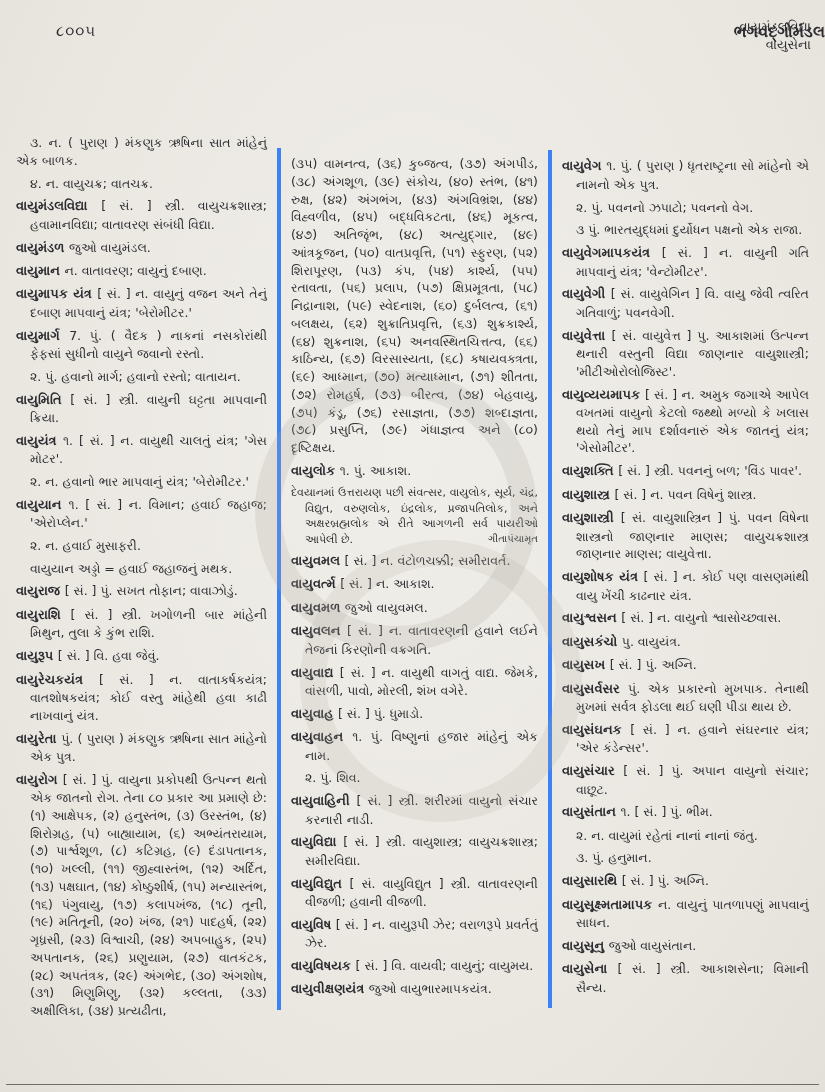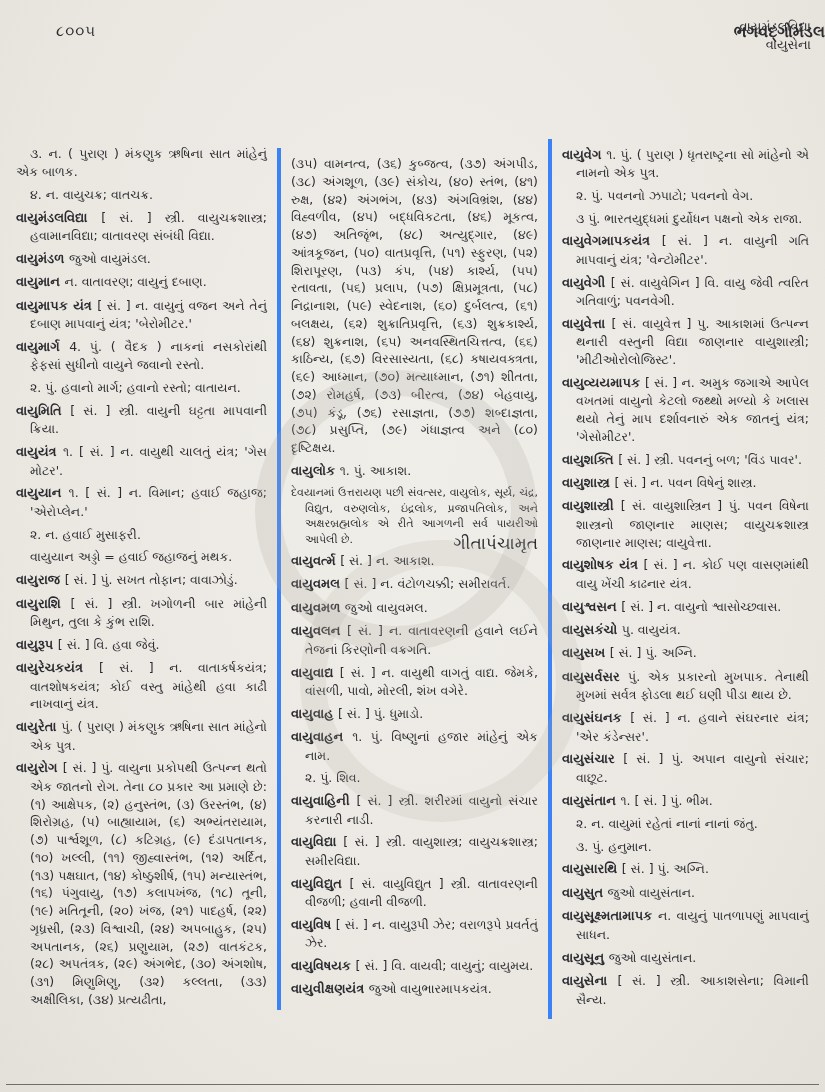--- a/index.html
+++ b/index.html
@@ -30,21 +30,21 @@
   .col + .col{border-left:4px solid #3b82f6;}
 
   .entry{
     margin:5px 0;font-size:12.5px;line-height:1.42;text-align:justify;
     padding-left:14px;text-indent:-14px; 
   }
   .entry.sub{padding-left:0;text-indent:14px;}   
   .entry.cont{padding-left:0;text-indent:0;}     
   .entry .head{font-weight:bold;font-size:13px;}
   .entry.small{font-size:11px;line-height:1.4;}
-  .entry .source{float:right;font-size:17px;margin-left:8px;}
+  .entry .source{float:right;font-size:10px;margin-left:8px;}
 </style>
 </head>
 <body>
 
 <div class="page">
   <div class="watermark wm1"></div>
   <div class="watermark wm2"></div>
 
   <div class="header">
     <div class="page-number">૮૦૦૫</div>
@@ -56,40 +56,41 @@
   </div>
 
   <div class="columns">
     <div class="col">
         <div class="entry sub"><span class="body">૩. ન. ( પુરાણ ) મંકણુક ઋષિના સાત માંહેનું એક બાળક.</span></div>
         <div class="entry sub"><span class="body">૪. ન. વાયુચક્ર; વાતચક્ર.</span></div>
         <div class="entry"><span class="head">વાયુમંડલવિદ્યા </span><span class="body">[ સં. ] સ્ત્રી. વાયુચક્રશાસ્ત્ર; હવામાનવિદ્યા; વાતાવરણ સંબંધી વિદ્યા.</span></div>
         <div class="entry"><span class="head">વાયુમંડળ </span><span class="body">જુઓ વાયુમંડલ.</span></div>
         <div class="entry"><span class="head">વાયુમાન </span><span class="body">ન. વાતાવરણ; વાયુનું દબાણ.</span></div>
         <div class="entry"><span class="head">વાયુમાપક યંત્ર </span><span class="body">[ સં. ] ન. વાયુનું વજન અને તેનું દબાણ માપવાનું યંત્ર; 'બેરોમીટર.'</span></div>
-        <div class="entry"><span class="head">વાયુમાર્ગ </span><span class="body">4. પું. ( વૈદક ) નાકનાં નસકોરાંથી ફેફસાં સુધીનો વાયુને જવાનો રસ્તો.</span></div>
+        <div class="entry"><span class="head">વાયુમાર્ગ </span><span class="body">7. પું. ( વૈદક ) નાકનાં નસકોરાંથી ફેફસાં સુધીનો વાયુને જવાનો રસ્તો.</span></div>
         <div class="entry sub"><span class="body">૨. પું. હવાનો માર્ગ; હવાનો રસ્તો; વાતાયન.</span></div>
         <div class="entry"><span class="head">વાયુમિતિ </span><span class="body">[ સં. ] સ્ત્રી. વાયુની ઘટ્ટતા માપવાની ક્રિયા.</span></div>
         <div class="entry"><span class="head">વાયુયંત્ર </span><span class="body">૧. [ સં. ] ન. વાયુથી ચાલતું યંત્ર; 'ગેસ મોટર'.</span></div>
+        <div class="entry sub"><span class="body">૨. ન. હવાનો ભાર માપવાનું યંત્ર; 'બેરોમીટર.'</span></div>
         <div class="entry"><span class="head">વાયુયાન </span><span class="body">૧. [ સં. ] ન. વિમાન; હવાઈ જહાજ; 'એરોપ્લેન.'</span></div>
         <div class="entry sub"><span class="body">૨. ન. હવાઈ મુસાફરી.</span></div>
         <div class="entry sub"><span class="body">વાયુયાન અડ્ડો = હવાઈ જહાજનું મથક.</span></div>
         <div class="entry"><span class="head">વાયુરાજ </span><span class="body">[ સં. ] પું. સખત તોફાન; વાવાઝોડું.</span></div>
         <div class="entry"><span class="head">વાયુરાશિ </span><span class="body">[ સં. ] સ્ત્રી. ખગોળની બાર માંહેની મિથુન, તુલા કે કુંભ રાશિ.</span></div>
         <div class="entry"><span class="head">વાયુરૂપ </span><span class="body">[ સં. ] વિ. હવા જેવું.</span></div>
         <div class="entry"><span class="head">વાયુરેચકયંત્ર </span><span class="body">[ સં. ] ન. વાતાકર્ષકયંત્ર; વાતશોષકયંત્ર; કોઈ વસ્તુ માંહેથી હવા કાઢી નાખવાનું યંત્ર.</span></div>
         <div class="entry"><span class="head">વાયુરેતા </span><span class="body">પું. ( પુરાણ ) મંકણુક ઋષિના સાત માંહેનો એક પુત્ર.</span></div>
         <div class="entry"><span class="head">વાયુરોગ </span><span class="body">[ સં. ] પું. વાયુના પ્રકોપથી ઉત્પન્ન થતો એક જાતનો રોગ. તેના ૮૦ પ્રકાર આ પ્રમાણે છે: (૧) આક્ષેપક, (૨) હનુસ્તંભ, (૩) ઉરસ્તંભ, (૪) શિરોગ્રહ, (૫) બાહ્યાયામ, (૬) અભ્યંતરાયામ, (૭) પાર્શ્વશૂળ, (૮) કટિગ્રહ, (૯) દંડાપતાનક, (૧૦) ખલ્લી, (૧૧) જીહ્વાસ્તંભ, (૧૨) અર્દિત, (૧૩) પક્ષઘાત, (૧૪) કોષ્ઠુશીર્ષ, (૧૫) મન્યાસ્તંભ, (૧૬) પંગુવાયુ, (૧૭) કલાપખંજ, (૧૮) તૂની, (૧૯) મતિતૂની, (૨૦) ખંજ, (૨૧) પાદહર્ષ, (૨૨) ગૃધ્રસી, (૨૩) વિશ્વાચી, (૨૪) અપબાહુક, (૨૫) અપતાનક, (૨૬) પ્રણુયામ, (૨૭) વાતકંટક, (૨૮) અપતંત્રક, (૨૯) અંગભેદ, (૩૦) અંગશોષ, (૩૧) મિણુમિણુ, (૩૨) કલ્લતા, (૩૩) અક્ષીલિકા, (૩૪) પ્રત્યઢીતા,</span></div>
       </div>
     <div class="col">
         <div class="entry cont"><span class="body">(૩૫) વામનત્વ, (૩૬) કુબ્જત્વ, (૩૭) અંગપીડ, (૩૮) અંગશૂળ, (૩૯) સંકોચ, (૪૦) સ્તંભ, (૪૧) રુક્ષ, (૪૨) અંગભંગ, (૪૩) અંગવિભ્રંશ, (૪૪) વિહ્વળીવ, (૪૫) બદ્ધવિકટતા, (૪૬) મૂકત્વ, (૪૭) અતિજૃંભ, (૪૮) અત્યુદ્ગાર, (૪૯) આંત્રકૂજન, (૫૦) વાતપ્રવૃત્તિ, (૫૧) સ્ફુરણ, (૫૨) શિરાપૂરણ, (૫૩) કંપ, (૫૪) કાર્શ્ય, (૫૫) રતાવતા, (૫૬) પ્રલાપ, (૫૭) ક્ષિપ્રમૂત્રતા, (૫૮) નિદ્રાનાશ, (૫૯) સ્વેદનાશ, (૬૦) દુર્બલત્વ, (૬૧) બલક્ષય, (૬૨) શુક્રાતિપ્રવૃત્તિ, (૬૩) શુક્રકાર્શ્ય, (૬૪) શુક્રનાશ, (૬૫) અનવસ્થિતચિત્તત્વ, (૬૬) કાઠિન્ય, (૬૭) વિરસાસ્યતા, (૬૮) કષાયવક્ત્રતા, (૬૯) આધ્માન, (૭૦) મત્યાધ્માન, (૭૧) શીતતા, (૭૨) રોમહર્ષ, (૭૩) બીરત્વ, (૭૪) બેહવાયુ, (૭૫) કંડૂ, (૭૬) રસાજ્ઞતા, (૭૭) શબ્દાજ્ઞતા, (૭૮) પ્રસુપ્તિ, (૭૯) ગંધાજ્ઞત્વ અને (૮૦) દૃષ્ટિક્ષય.</span></div>
         <div class="entry"><span class="head">વાયુલોક </span><span class="body">૧. પું. આકાશ.</span></div>
         <div class="entry small"><span class="body">દેવયાનમાં ઉત્તરાયણ પછી સંવત્સર, વાયુલોક, સૂર્ય, ચંદ્ર, વિદ્યુત, વરુણલોક, ઇંદ્રલોક, પ્રજાપતિલોક, અને અક્ષરબ્રહ્મલોક એ રીતે આગળની સર્વ પાયરીઓ આપેલી છે.</span><span class="source">ગીતાપંચામૃત</span></div>
+        <div class="entry"><span class="head">વાયુવમલ </span><span class="body">[ સં. ] ન. વંટોળચક્કી; સમીરાવર્ત.</span></div>
         <div class="entry"><span class="head">વાયુવર્ત્મ </span><span class="body">[ સં. ] ન. આકાશ.</span></div>
-        <div class="entry"><span class="head">વાયુવમલ </span><span class="body">[ સં. ] ન. વંટોળચક્કી; સમીરાવર્ત.</span></div>
         <div class="entry"><span class="head">વાયુવમળ </span><span class="body">જુઓ વાયુવમલ.</span></div>
         <div class="entry"><span class="head">વાયુવલન </span><span class="body">[ સં. ] ન. વાતાવરણની હવાને લઈને તેજનાં કિરણોની વક્રગતિ.</span></div>
         <div class="entry"><span class="head">વાયુવાદ્ય </span><span class="body">[ સં. ] ન. વાયુથી વાગતું વાદ્ય. જેમકે, વાંસળી, પાવો, મોરલી, શંખ વગેરે.</span></div>
         <div class="entry"><span class="head">વાયુવાહ </span><span class="body">[ સં. ] પું. ધુમાડો.</span></div>
         <div class="entry"><span class="head">વાયુવાહન </span><span class="body">૧. પું. વિષ્ણુનાં હજાર માંહેનું એક નામ.</span></div>
         <div class="entry sub"><span class="body">૨. પું. શિવ.</span></div>
         <div class="entry"><span class="head">વાયુવાહિની </span><span class="body">[ સં. ] સ્ત્રી. શરીરમાં વાયુનો સંચાર કરનારી નાડી.</span></div>
         <div class="entry"><span class="head">વાયુવિદ્યા </span><span class="body">[ સં. ] સ્ત્રી. વાયુશાસ્ત્ર; વાયુચક્રશાસ્ત્ર; સમીરવિદ્યા.</span></div>
         <div class="entry"><span class="head">વાયુવિદ્યુત </span><span class="body">[ સં. વાયુવિદ્યુત ] સ્ત્રી. વાતાવરણની વીજળી; હવાની વીજળી.</span></div>
         <div class="entry"><span class="head">વાયુવિષ </span><span class="body">[ સં. ] ન. વાયુરૂપી ઝેર; વરાળરૂપે પ્રવર્તતું ઝેર.</span></div>
@@ -111,19 +112,18 @@
         <div class="entry"><span class="head">વાયુશ્વસન </span><span class="body">[ સં. ] ન. વાયુનો શ્વાસોચ્છ્વાસ.</span></div>
         <div class="entry"><span class="head">વાયુસકંચો </span><span class="body">પુ. વાયુયંત્ર.</span></div>
         <div class="entry"><span class="head">વાયુસખ </span><span class="body">[ સં. ] પું. અગ્નિ.</span></div>
         <div class="entry"><span class="head">વાયુસર્વસર </span><span class="body">પું. એક પ્રકારનો મુખપાક. તેનાથી મુખમાં સર્વત્ર ફોડલા થઈ ઘણી પીડા થાય છે.</span></div>
         <div class="entry"><span class="head">વાયુસંઘનક </span><span class="body">[ સં. ] ન. હવાને સંઘરનાર યંત્ર; 'એર કંડેન્સર'.</span></div>
         <div class="entry"><span class="head">વાયુસંચાર </span><span class="body">[ સં. ] પું. અપાન વાયુનો સંચાર; વાછૂટ.</span></div>
         <div class="entry"><span class="head">વાયુસંતાન </span><span class="body">૧. [ સં. ] પું. ભીમ.</span></div>
         <div class="entry sub"><span class="body">૨. ન. વાયુમાં રહેતાં નાનાં નાનાં જંતુ.</span></div>
         <div class="entry sub"><span class="body">૩. પું. હનુમાન.</span></div>
         <div class="entry"><span class="head">વાયુસારથિ </span><span class="body">[ સં. ] પું. અગ્નિ.</span></div>
-        <div class="entry"><span class="head">વાયુસુત </span><span class="body">જુઓ વાયુસંતાન.</span></div>
         <div class="entry"><span class="head">વાયુસૂક્ષ્મતામાપક </span><span class="body">ન. વાયુનું પાતળાપણું માપવાનું સાધન.</span></div>
         <div class="entry"><span class="head">વાયુસૂનુ </span><span class="body">જુઓ વાયુસંતાન.</span></div>
         <div class="entry"><span class="head">વાયુસેના </span><span class="body">[ સં. ] સ્ત્રી. આકાશસેના; વિમાની સૈન્ય.</span></div>
       </div>
   </div>
 </div>
 
 </body></html>

